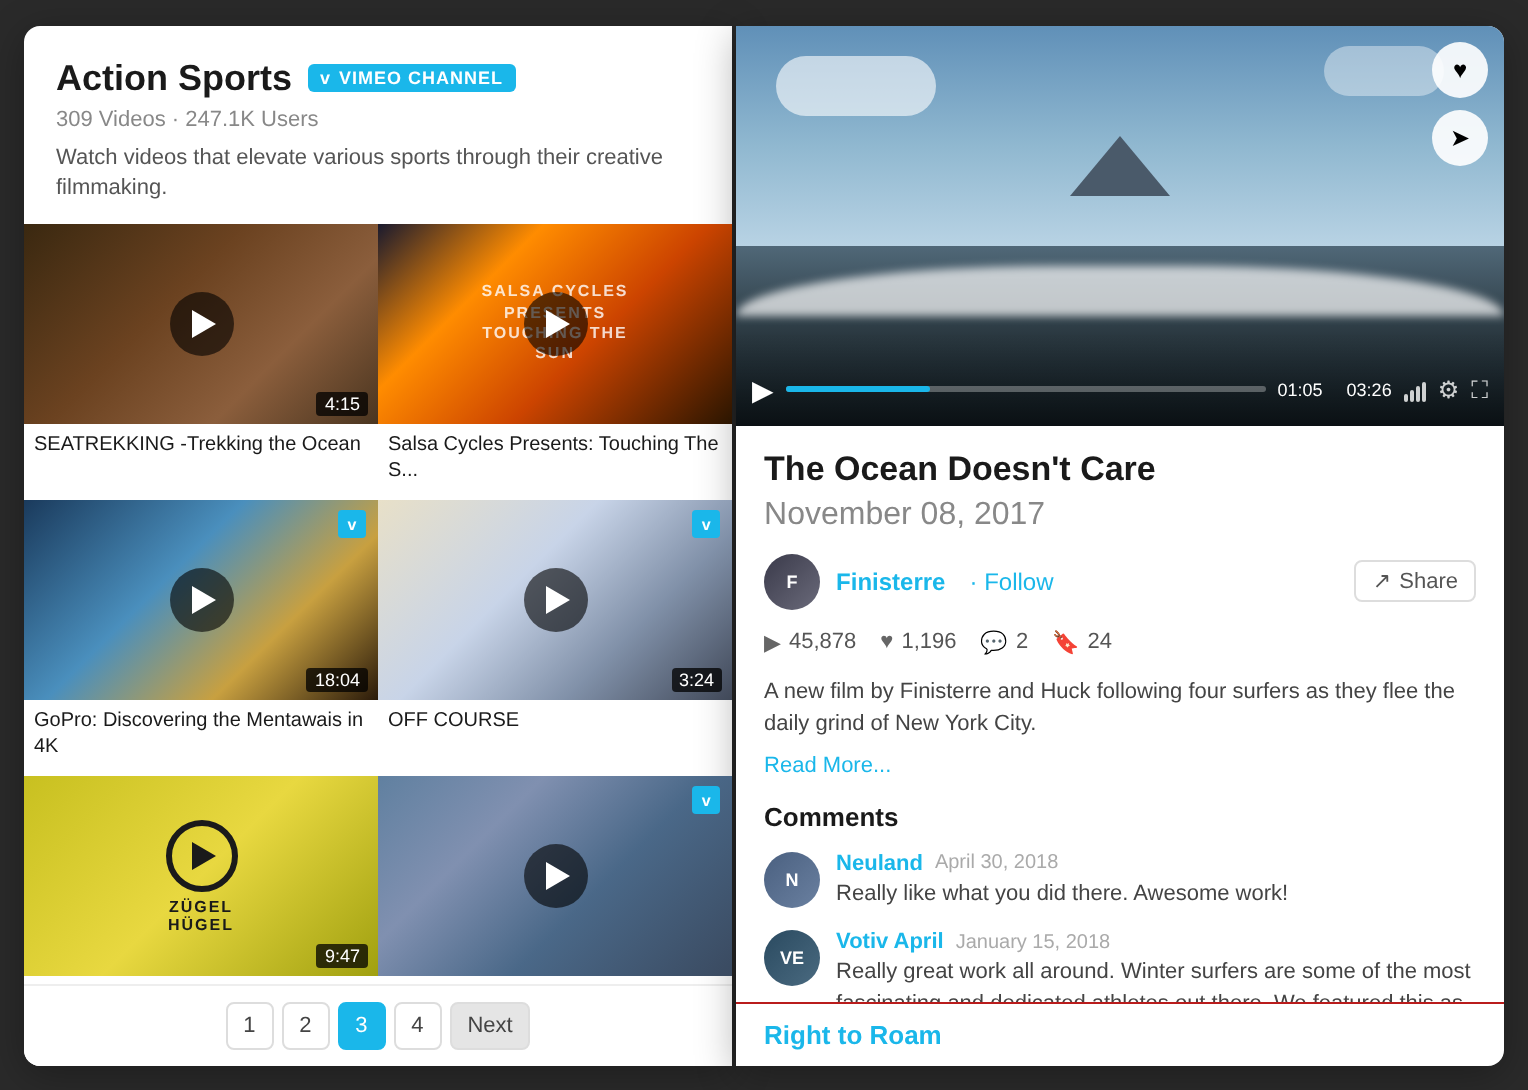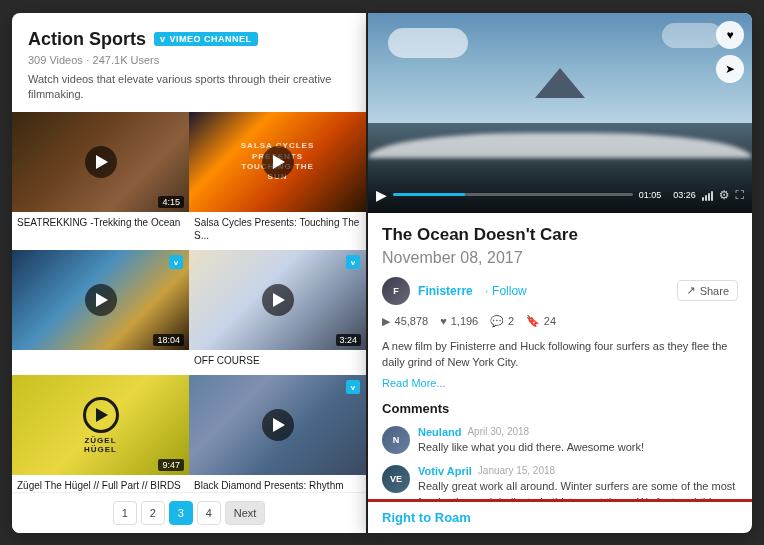--- a/index.html
+++ b/index.html
@@ -553,21 +553,21 @@
       font-weight: 700;
       color: #fff;
     }
 
     .avatar-neuland { background: linear-gradient(135deg, #4a6080, #6a80a0); }
     .avatar-votiv { background: linear-gradient(135deg, #2a4a60, #4a6a80); }
 
     .comment-body {}
     .comment-author-row {
       display: flex;
-      align-items: flex-start;
+      align-items: center;
       gap: 6px;
       margin-bottom: 2px;
     }
     .comment-author {
       font-size: 11px;
       font-weight: 600;
       color: #1ab7ea;
     }
     .comment-date {
       font-size: 10px;
@@ -577,21 +577,21 @@
       font-size: 11px;
       color: #444;
       line-height: 1.4;
     }
 
     .right-to-roam {
       font-size: 13px;
       font-weight: 600;
       color: #1ab7ea;
       padding: 8px 14px;
-      border-top: 3px solid #b91c1c;
+      border-top: 1px solid #b91c1c;
       cursor: pointer;
     }
 
     
     .thumb-text-overlay {
       position: absolute;
       top: 50%;
       left: 50%;
       transform: translate(-50%, -50%);
       color: rgba(255,255,255,0.8);
@@ -648,20 +648,21 @@
 
       <div class="video-item">
         <div class="video-thumbnail">
           <div class="thumb-bg thumb-3"></div>
           <div class="vimeo-v-icon">v</div>
           <div class="play-btn">
             <div class="play-triangle"></div>
           </div>
           <div class="duration-badge">18:04</div>
         </div>
+        <div class="video-label">GoPro: Discovering the Mentawais in 4K</div>
       </div>
 
       <div class="video-item">
         <div class="video-thumbnail">
           <div class="thumb-bg thumb-4"></div>
           <div class="vimeo-v-icon">v</div>
           <div class="play-btn">
             <div class="play-triangle"></div>
           </div>
           <div class="duration-badge">3:24</div>

